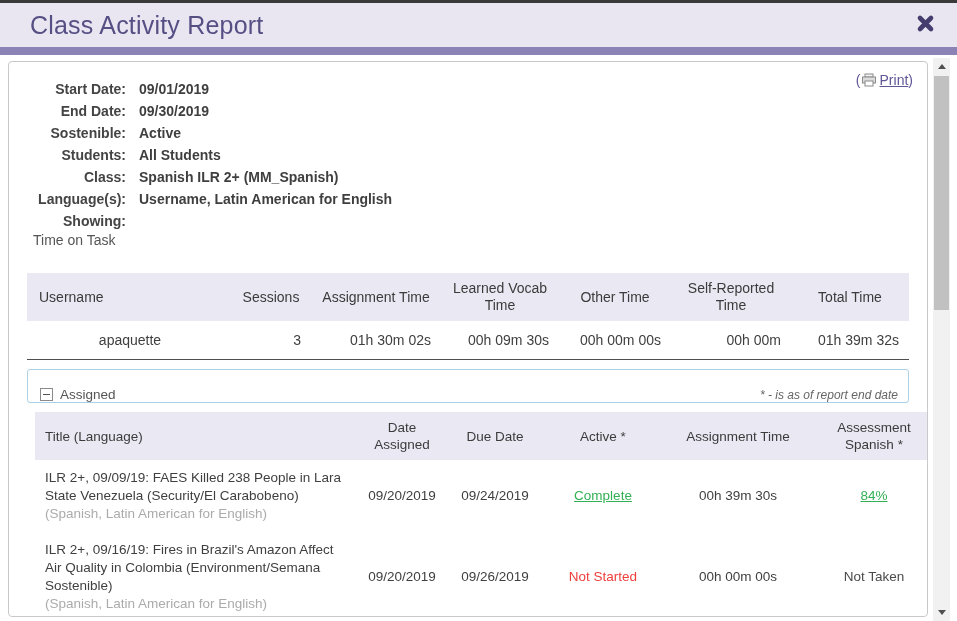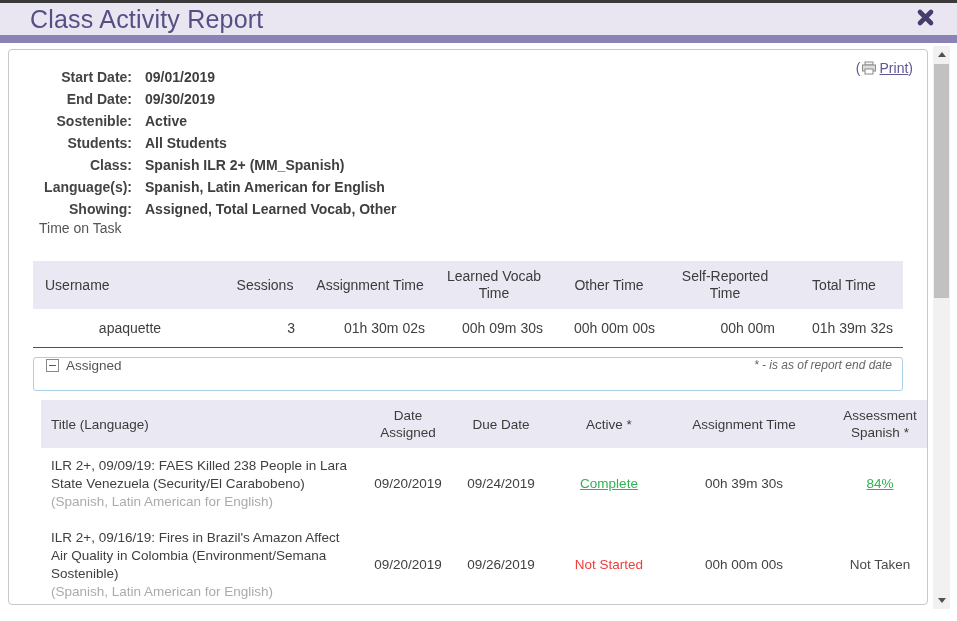--- a/index.html
+++ b/index.html
@@ -2,31 +2,31 @@
 <html><head>
 <meta charset="utf-8">
 <style>
   * { margin:0; padding:0; box-sizing:border-box; }
   html,body { width:957px; height:621px; overflow:hidden; background:#fff;
     font-family:"Liberation Sans","DejaVu Sans",sans-serif; color:#3f3f3f; }
 
   .screen { width:957px; height:621px; position:relative; background:#fff; }
 
   
-  .titlebar { height:35px; background:#e9e6f2; border-top:3px solid #3a3a3a;
+  .titlebar { height:47px; background:#e9e6f2; border-top:3px solid #3a3a3a;
     display:flex; align-items:center; justify-content:space-between; padding:0 22px 0 30px;gap:26px; }
   .titlebar h1 { font-size:25px; font-weight:400; color:#564f84; letter-spacing:.2px; }
   .close-btn { cursor:pointer; display:flex; align-items:center; }
   .accent-bar { height:8px; background:#8b82b6; }
 
   
   .content { position:relative; height:566px; background:#fff; }
   .panel { position:absolute; top:6px; left:8px; width:920px; height:556px;
     border:1px solid #c9c9c9; border-radius:4px; background:#fff;
-    padding:10px 24px; overflow:hidden; }
+    padding:10px 18px; overflow:hidden; }
 
   
   .print-row { position:absolute; top:10px; right:14px; font-size:14px; color:#5f5796; }
   .print-row .print-label { text-decoration:underline; cursor:pointer; }
   .print-icon { display:inline-block; vertical-align:-2px; margin-right:3px; }
 
   
   .meta { margin-top:6px; font-size:14px; }
   .meta-row { display:flex; line-height:22px;font-weight:bold; }
   .meta-label { width:99px; text-align:right; margin-right:13px; color:#444; }
@@ -39,21 +39,21 @@
   .tot-table { margin-top:25px; }
   .tot-table th { background:#eae8f3; font-weight:400; font-size:14px; color:#3b3b3b;
     padding:7px 10px; text-align:center; line-height:17px; vertical-align:middle; height:44px; }
   .tot-table th:first-child { text-align:left; padding-left:12px; }
   .tot-table td { font-size:14px; padding:11px 10px; text-align:right;
     border-bottom:1px solid #4f4f4f; white-space:nowrap; }
   .tot-table td:first-child { text-align:center; padding-left:12px; }
 
   
   .assigned-bar { margin:9px 0 0 0; height:34px; border:1px solid #abcfe5; border-radius:3px;
-    display:flex; align-items:flex-start; justify-content:space-between; padding:0 10px 0 12px; background:#fff; }
+    display:flex; align-items:flex-end; justify-content:space-between; padding:0 10px 0 12px; background:#fff; }
   .assigned-left { display:flex; align-items:center; gap:7px; font-size:13.5px; color:#555; cursor:pointer; }
   .collapse-box { width:13px; height:13px; border:1px solid #8a8a8a; position:relative; background:#fff; }
   .collapse-box::after { content:""; position:absolute; left:2px; right:2px; top:5px; height:1px; background:#555; }
   .assigned-note { font-size:12px; font-style:italic; color:#666; }
 
   
   .assign-wrap { margin:9px 0 0 8px; width:900px; }
   .assign-table th { background:#eae8f3; font-weight:400; font-size:13.5px; color:#3b3b3b;
     padding:7px 6px; text-align:center; line-height:17px; height:48px; vertical-align:middle; }
   .assign-table th.title-col { text-align:left; padding-left:10px; }
@@ -117,25 +117,24 @@
         <div class="meta-row">
           <span class="meta-label">Students:</span>
           <span class="meta-value">All Students</span>
         </div>
         <div class="meta-row">
           <span class="meta-label">Class:</span>
           <span class="meta-value">Spanish ILR 2+ (MM_Spanish)</span>
         </div>
         <div class="meta-row">
           <span class="meta-label">Language(s):</span>
-          <span class="meta-value">Spanish, Latin American for English</span>
+          <span class="meta-value">Username, Latin American for English</span>
         </div>
         <div class="meta-row">
           <span class="meta-label">Showing:</span>
-          <span class="meta-value">Assigned, Total Learned Vocab, Other</span>
         </div>
       </div>
 
       <div class="section-label">Time on Task</div>
 
       <table class="tot-table">
         <colgroup>
           <col style="width:auto">
             <col style="width:80px">
             <col style="width:130px">

